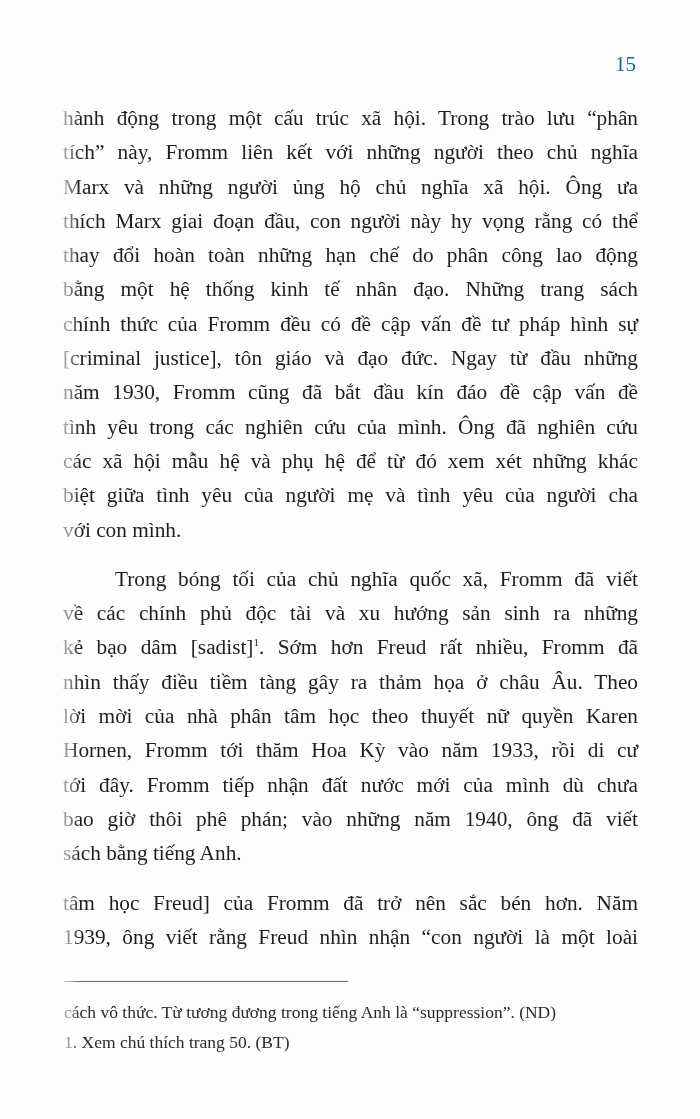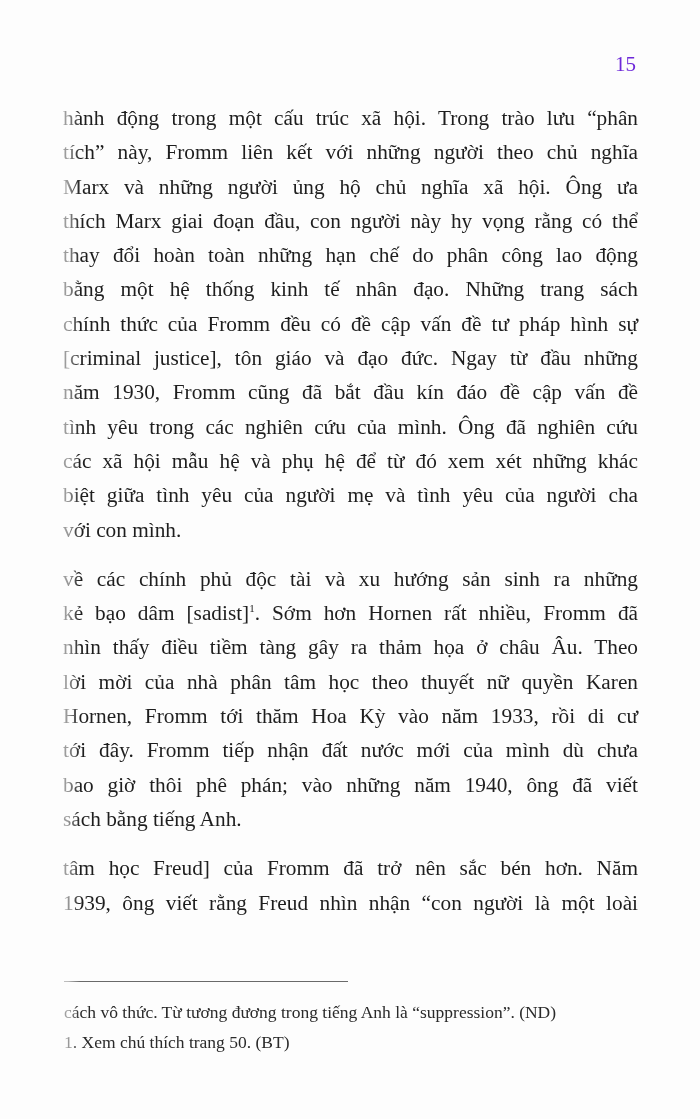--- a/index.html
+++ b/index.html
@@ -29,21 +29,21 @@
     width: 80px;
     background: linear-gradient(to right, rgba(253,253,253,1) 0%, rgba(253,253,253,0.55) 85%, rgba(253,253,253,0) 100%);
     z-index: 2;
     pointer-events: none;
   }
   .page-number {
     position: absolute;
     top: 52px;
     right: 64px;
     font-size: 21px;
-    color: #6d28d9;
+    color: #0369a1;
   }
   .body-text {
     position: absolute;
     left: 63px;
     top: 101px;
     width: 575px;
     font-size: 21.3px;
     line-height: 34.3px;
   }
   .para {
@@ -111,22 +111,23 @@
       <span class="line">chính thức của Fromm đều có đề cập vấn đề tư pháp hình sự</span>
       <span class="line">[criminal justice], tôn giáo và đạo đức. Ngay từ đầu những</span>
       <span class="line">năm 1930, Fromm cũng đã bắt đầu kín đáo đề cập vấn đề</span>
       <span class="line">tình yêu trong các nghiên cứu của mình. Ông đã nghiên cứu</span>
       <span class="line">các xã hội mẫu hệ và phụ hệ để từ đó xem xét những khác</span>
       <span class="line">biệt giữa tình yêu của người mẹ và tình yêu của người cha</span>
       <span class="line last">với con mình.</span>
     </p>
 
     <p class="para">
+      <span class="line indent">Trong bóng tối của chủ nghĩa quốc xã, Fromm đã viết</span>
       <span class="line">về các chính phủ độc tài và xu hướng sản sinh ra những</span>
-      <span class="line"><span>kẻ bạo dâm [sadist]</span><sup>1</sup><span>. Sớm hơn Hornen rất nhiều, Fromm đã</span></span>
+      <span class="line"><span>kẻ bạo dâm [sadist]</span><sup>1</sup><span>. Sớm hơn Freud rất nhiều, Fromm đã</span></span>
       <span class="line">nhìn thấy điều tiềm tàng gây ra thảm họa ở châu Âu. Theo</span>
       <span class="line">lời mời của nhà phân tâm học theo thuyết nữ quyền Karen</span>
       <span class="line">Hornen, Fromm tới thăm Hoa Kỳ vào năm 1933, rồi di cư</span>
       <span class="line">tới đây. Fromm tiếp nhận đất nước mới của mình dù chưa</span>
       <span class="line">bao giờ thôi phê phán; vào những năm 1940, ông đã viết</span>
       <span class="line last">sách bằng tiếng Anh.</span>
     </p>
 
     <p class="para">
       <span class="line">tâm học Freud] của Fromm đã trở nên sắc bén hơn. Năm</span>

